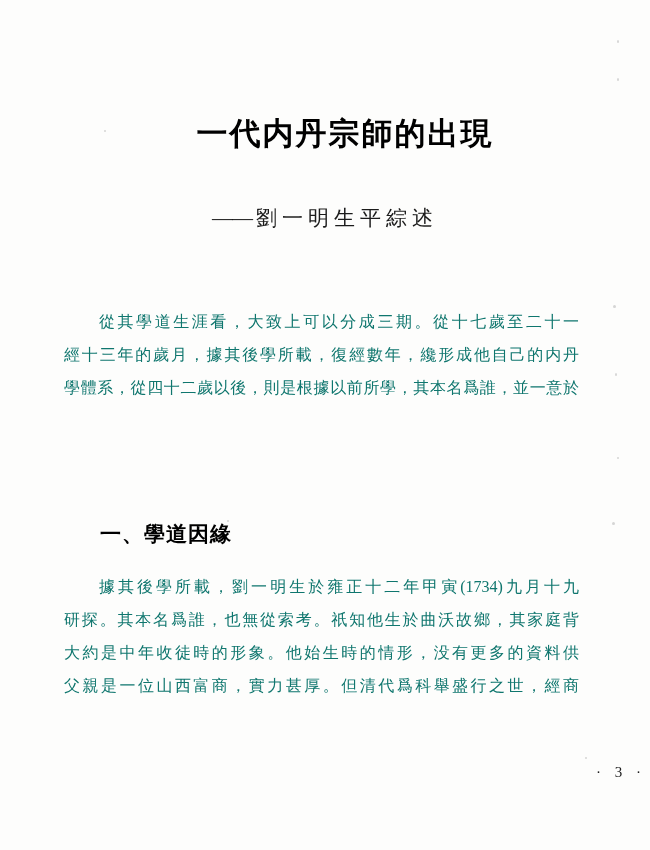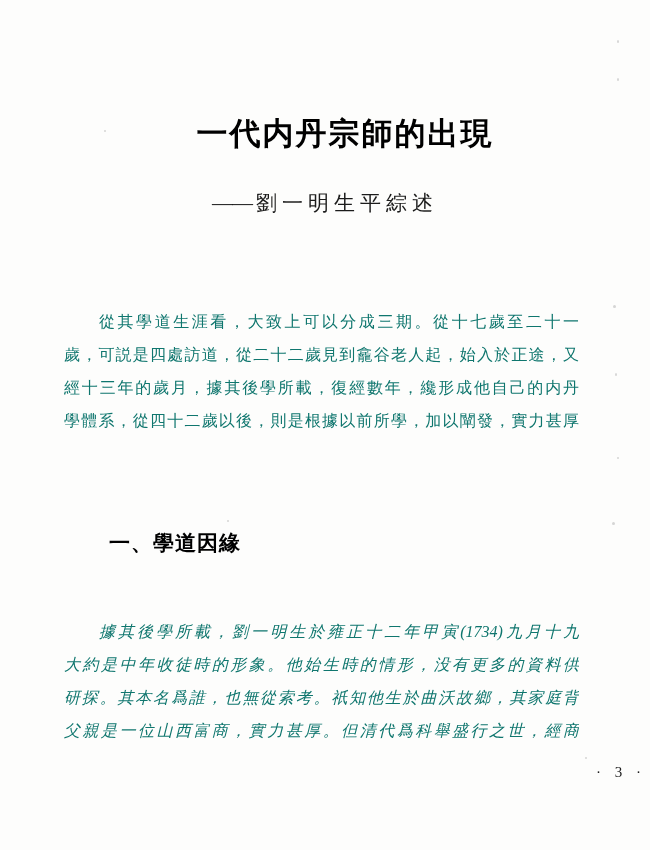--- a/index.html
+++ b/index.html
@@ -22,21 +22,21 @@
     text-align: center;
     font-family: "Liberation Sans", "DejaVu Sans", sans-serif;
     font-weight: 700;
     font-size: 31px;
     letter-spacing: 2px;
     color: #000;
     padding-left: 20px;
   }
   .subtitle {
     position: absolute;
-    top: 189px; left: 0; width: 650px;
+    top: 204px; left: 0; width: 650px;
     text-align: center;
     font-size: 21px;
     color: #1b1b1b;
     white-space: nowrap;
   }
   .subtitle .dash {
     letter-spacing: -1px;
     margin-right: 4px;
   }
   .subtitle .spaced {
@@ -44,33 +44,33 @@
   }
   .para {
     position: absolute;
     left: 64px;
     width: 515px;
     font-size: 16px;
     line-height: 33px;
     color: #0f766e;
   }
   .para-intro { top: 305px; }
-  .para-bio   { top: 615px; font-style: italic; }
+  .para-bio   { top: 570px; }
   .line {
     text-align: justify;
     text-align-last: justify;
     height: 33px;
     overflow: hidden;
   }
   .line.indent { padding-left: 35px; }
   .line.short  { text-align-last: left; }
   .section-heading {
     position: absolute;
     top: 520px; left: 100px;
-    margin: 9px;
+    margin: 0;
     font-family: "Liberation Sans", "DejaVu Sans", sans-serif;
     font-weight: 700;
     font-size: 21px;
     letter-spacing: 1px;
     color: #000;
   }
   .page-number {
     position: absolute;
     top: 764px; left: 596px;
     font-size: 15px;
@@ -89,31 +89,30 @@
 <body>
 
 <div class="page">
 
   <h1 class="chapter-title">一代内丹宗師的出現</h1>
 
   <div class="subtitle"><span class="dash">——</span><span class="spaced">劉一明生平綜述</span></div>
 
   <div class="para para-intro">
     <div class="line indent">從其學道生涯看，大致上可以分成三期。從十七歲至二十一</div>
-    <div class="line">歲，可説是四處訪道，從二十二歲見到龕谷老人起，始入於正途，又</div>
     <div class="line">經十三年的歲月，據其後學所載，復經數年，纔形成他自己的内丹</div>
-    <div class="line">學體系，從四十二歲以後，則是根據以前所學，加以闡發，實力甚厚</div>
+    <div class="line">學體系，從四十二歲以後，則是根據以前所學，其本名爲誰，並一意於</div>
   </div>
 
   <h2 class="section-heading">一、學道因緣</h2>
 
   <div class="para para-bio">
     <div class="line indent">據其後學所載，劉一明生於雍正十二年甲寅(1734)九月十九</div>
+    <div class="line">研探。其本名爲誰，也無從索考。祇知他生於曲沃故鄉，其家庭背</div>
     <div class="line">大約是中年收徒時的形象。他始生時的情形，没有更多的資料供</div>
-    <div class="line">研探。其本名爲誰，也無從索考。祇知他生於曲沃故鄉，其家庭背</div>
     <div class="line">父親是一位山西富商，實力甚厚。但清代爲科舉盛行之世，經商</div>
   </div>
 
   <div class="page-number">· 3 ·</div>
 
   <div class="speck" style="left:104px; top:130px; width:2px; height:2px;"></div>
   <div class="speck" style="left:227px; top:520px; width:2px; height:2px;"></div>
   <div class="speck" style="left:617px; top:40px;  width:2px; height:3px;"></div>
   <div class="speck" style="left:617px; top:78px;  width:2px; height:3px;"></div>
   <div class="speck" style="left:613px; top:305px; width:3px; height:3px;"></div>

